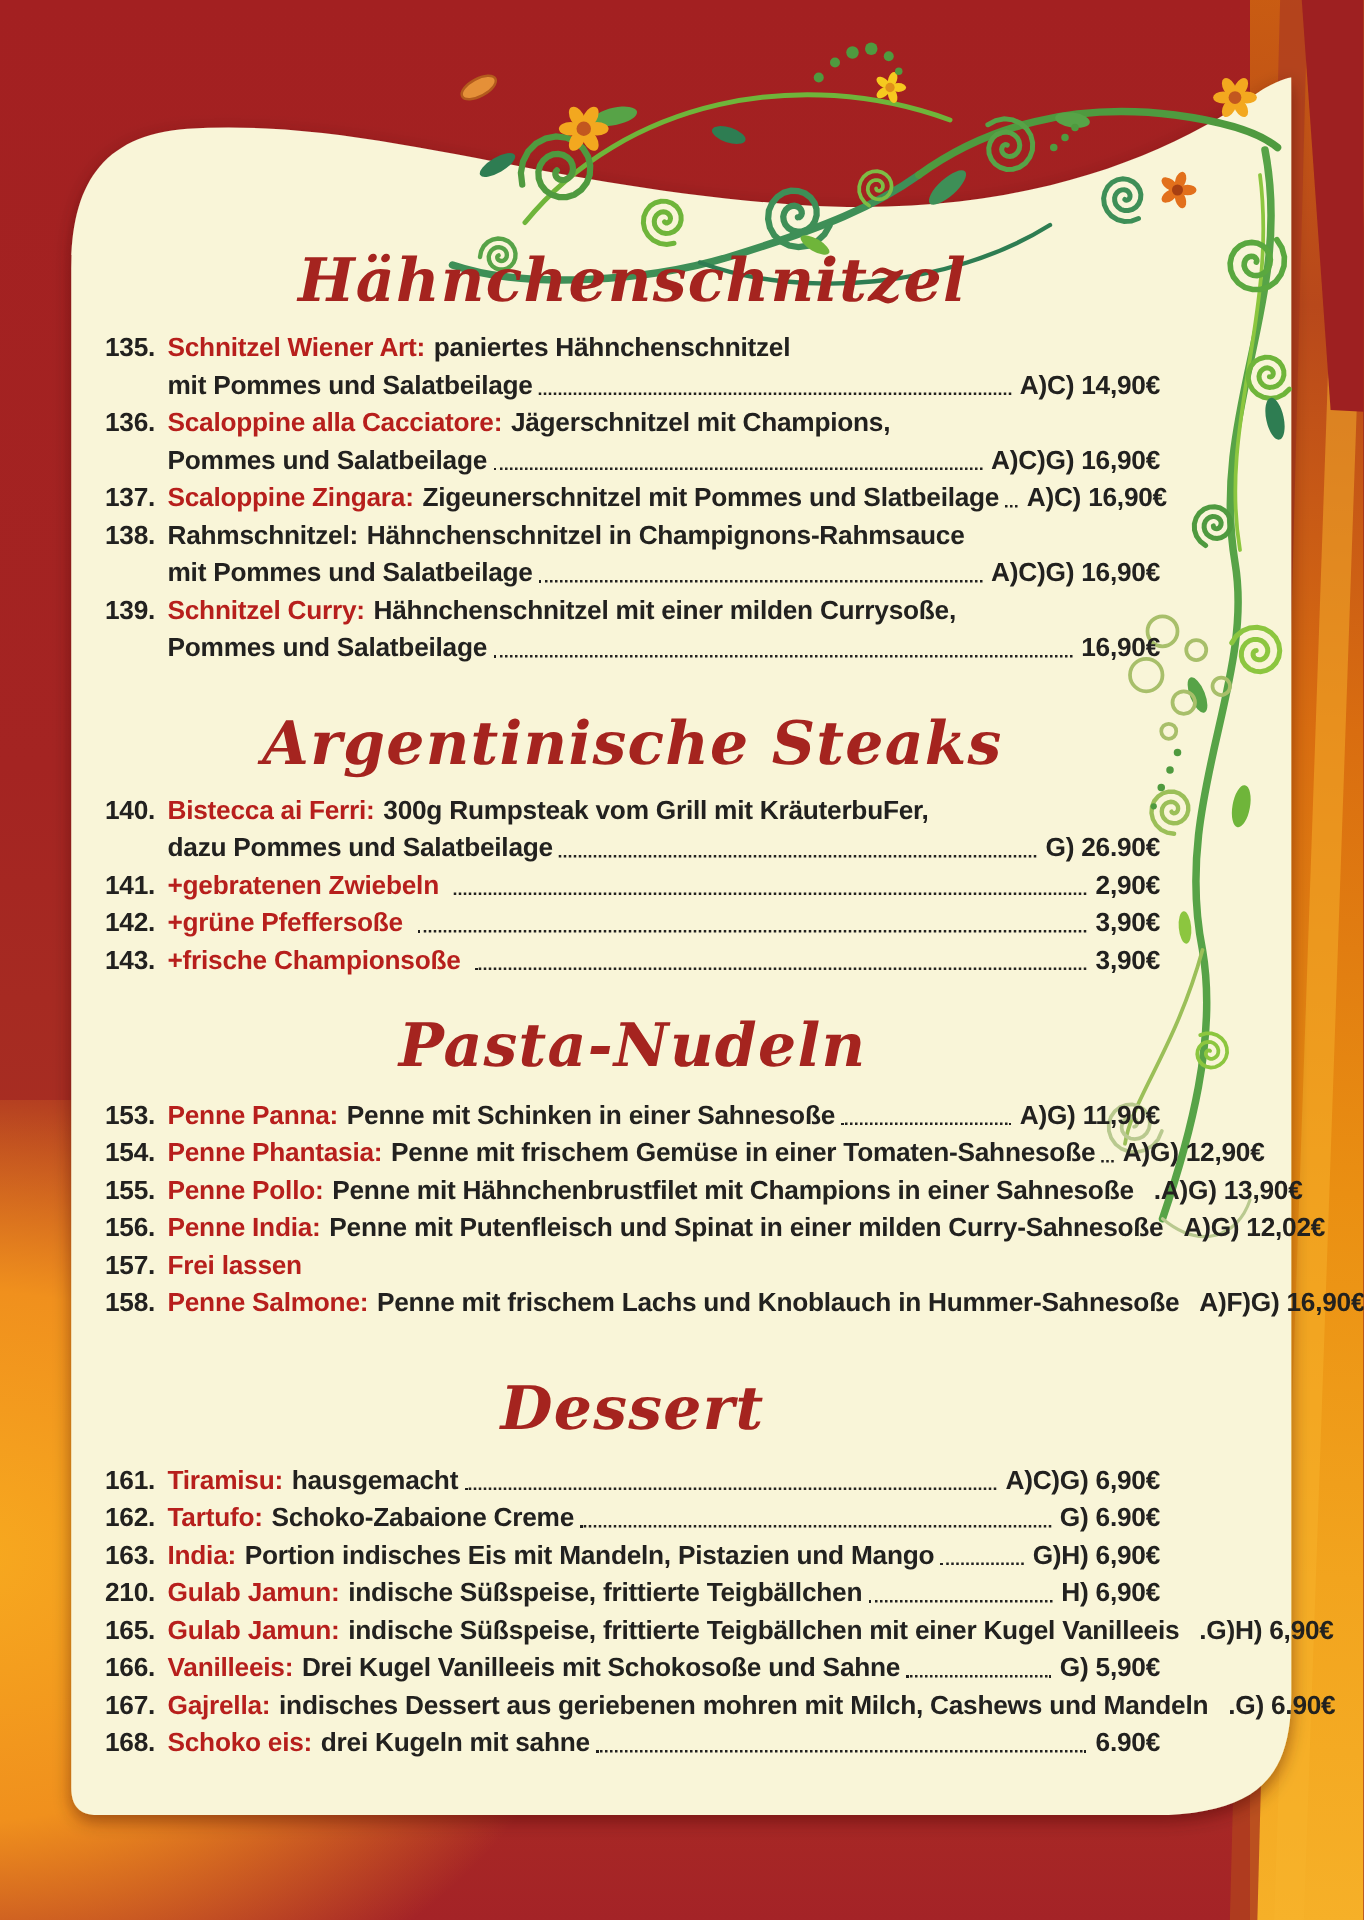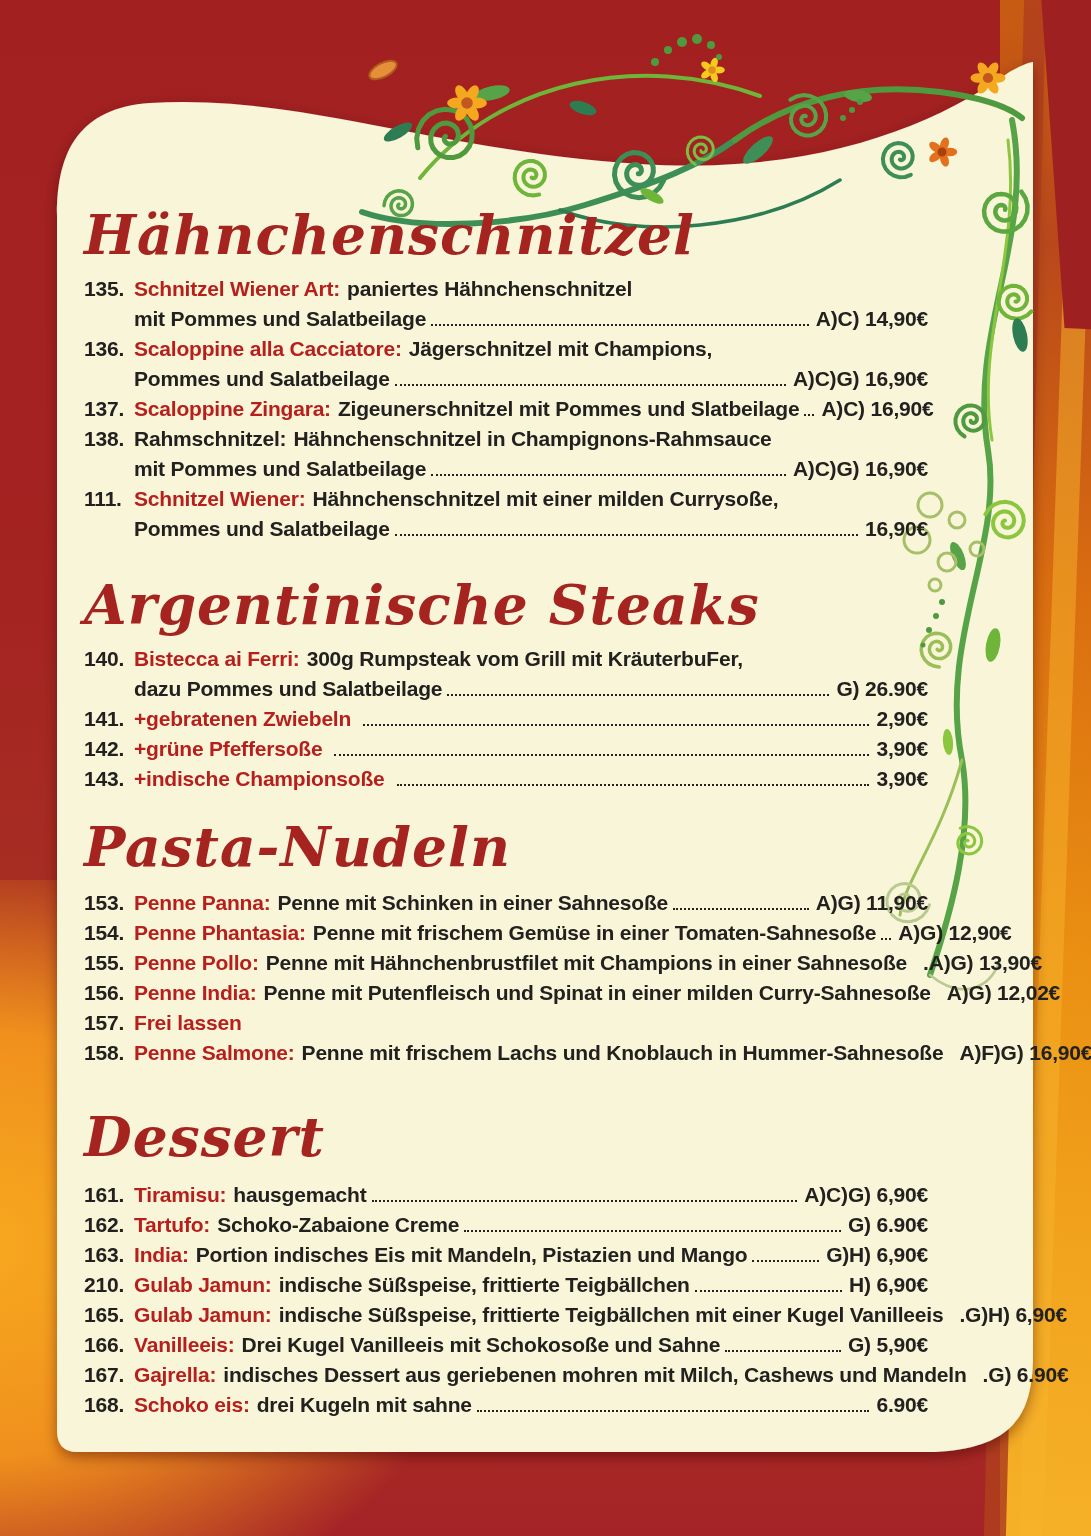--- a/index.html
+++ b/index.html
@@ -18,22 +18,22 @@
         background:#f8b42c;opacity:.5;transform:skewX(-2deg);}
   .band-wedge{position:absolute;left:1052px;top:-30px;width:70px;height:360px;z-index:2;
         background:#9e2021;transform:skewX(7deg) rotate(3deg);}
   
   #panel{position:absolute;inset:0;z-index:3;}
   
   #decor{position:absolute;inset:0;z-index:4;pointer-events:none;}
   
   #content{position:absolute;left:84px;top:196px;width:844px;z-index:5;color:#22211f;}
   h2.sec{font-family:"DejaVu Serif",serif;font-style:italic;font-weight:700;
-         font-size:55px;line-height:54px;color:#a5241f;text-align:left;
-         letter-spacing:1px;margin:12px 0 16px 0;}
+         font-size:48px;line-height:54px;color:#a5241f;text-align:center;
+         letter-spacing:1px;margin:2px 0 16px 0;}
   section.s2 h2.sec{margin-top:38px;}
   section.s3 h2.sec{margin-top:30px;margin-bottom:18px;}
   section.s4 h2.sec{margin-top:46px;margin-bottom:20px;}
   .row{display:flex;align-items:flex-end;font-size:21px;font-weight:700;
        line-height:22px;margin-bottom:8px;letter-spacing:-0.2px;}
   .num{flex:0 0 50px;}
   .name{color:#b71f1c;margin-right:7px;white-space:nowrap;text-align:center;}
   .name.black{color:#22211f;}
   .desc{white-space:nowrap;text-align:center;}
   .leader{flex:1 1 12px;border-bottom:2.5px dotted #22211f;margin:0 5px 4px 5px;min-width:10px;}
@@ -190,22 +190,22 @@
         <span class="desc">Hähnchenschnitzel in Champignons-Rahmsauce</span>
       </div>
       <div class="row">
         <span class="num"></span>
         <span class="desc">mit Pommes und Salatbeilage</span>
         <span class="leader"></span>
         <span class="price">A)C)G) 16,90€</span>
       </div>
 
       <div class="row">
-        <span class="num">111.</span>
-        <span class="name">Schnitzel Wiener:</span>
+        <span class="num">139.</span>
+        <span class="name">Schnitzel Curry:</span>
         <span class="desc">Hähnchenschnitzel mit einer milden Currysoße,</span>
       </div>
       <div class="row">
         <span class="num"></span>
         <span class="desc">Pommes und Salatbeilage</span>
         <span class="leader"></span>
         <span class="price">16,90€</span>
       </div>
     </section>
 
@@ -231,21 +231,21 @@
         <span class="price">2,90€</span>
       </div>
       <div class="row">
         <span class="num">142.</span>
         <span class="name">+grüne Pfeffersoße</span>
         <span class="leader"></span>
         <span class="price">3,90€</span>
       </div>
       <div class="row">
         <span class="num">143.</span>
-        <span class="name">+indische Championsoße</span>
+        <span class="name">+frische Championsoße</span>
         <span class="leader"></span>
         <span class="price">3,90€</span>
       </div>
     </section>
 
     <section class="s3">
       <h2 class="sec">Pasta-Nudeln</h2>
 
       <div class="row">
         <span class="num">153.</span>

